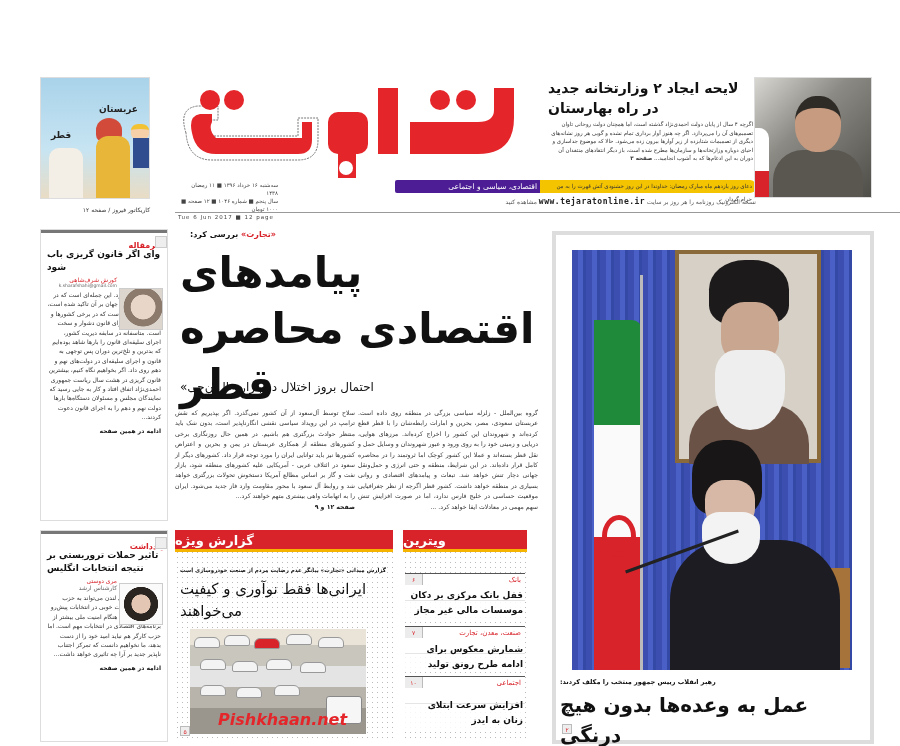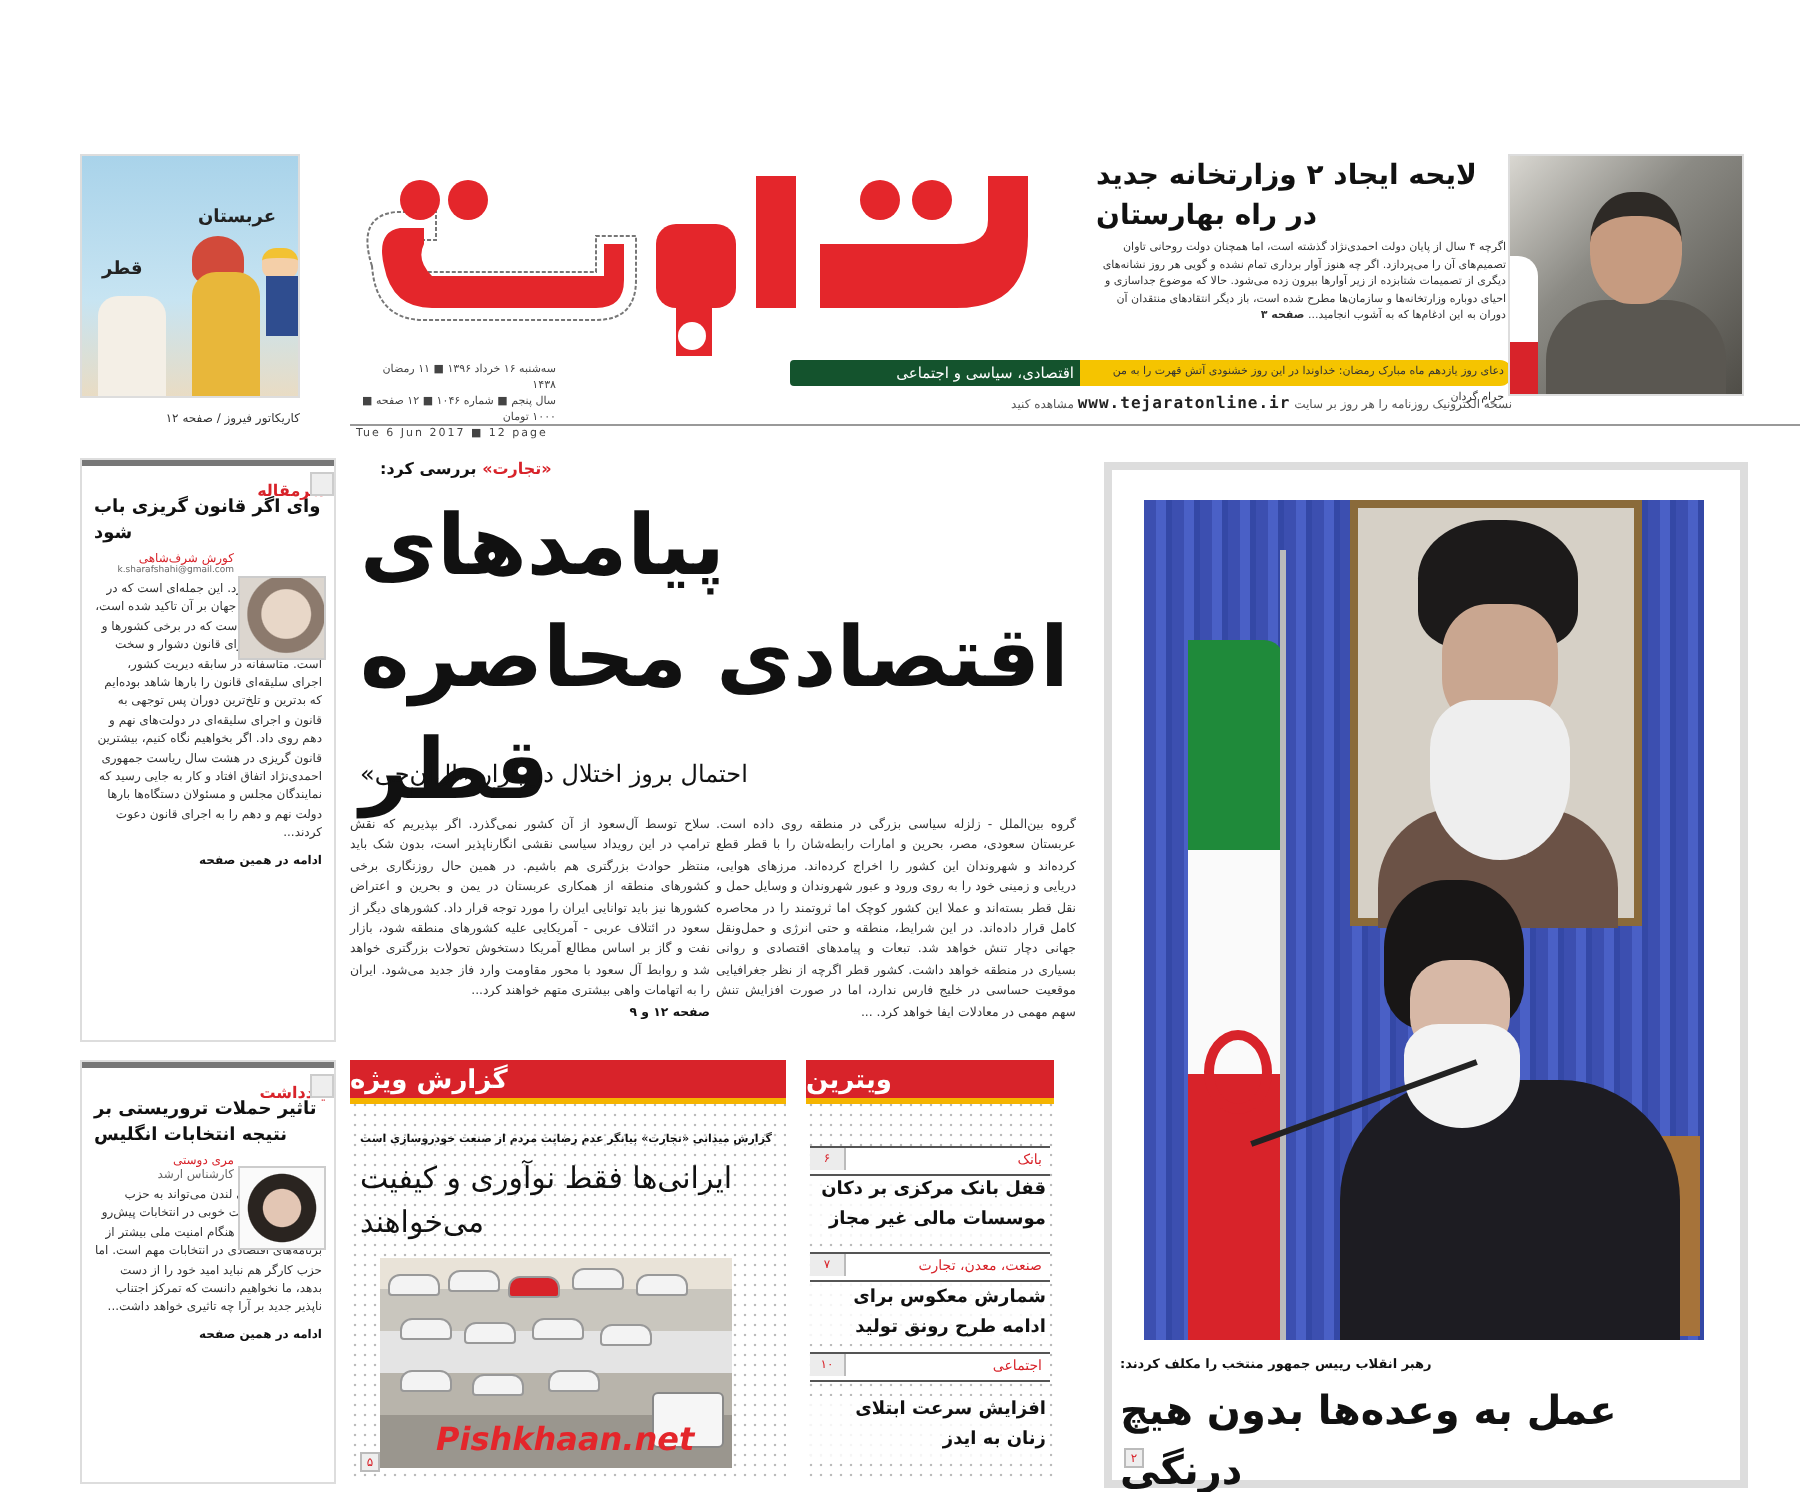--- a/index.html
+++ b/index.html
@@ -15,21 +15,21 @@
   .cartoon .fig1 { position: absolute; left: 55px; top: 58px; width: 34px; height: 64px; background: #e8b73a; border-radius: 12px 12px 0 0; }
   .cartoon .head1 { position: absolute; left: 55px; top: 40px; width: 26px; height: 24px; background: #d24a3a; border-radius: 50% 50% 30% 30%; }
   .cartoon .fig2 { position: absolute; left: 8px; top: 70px; width: 34px; height: 52px; background: #f4efe6; border-radius: 10px 10px 0 0; }
   .cartoon .fig3 { position: absolute; left: 92px; top: 60px; width: 18px; height: 30px; background: #2f4d8f; }
   .cartoon .head3 { position: absolute; left: 90px; top: 46px; width: 18px; height: 16px; background: #f4cfa8; border-top: 5px solid #f2c233; border-radius: 40%; }
   .cartoon-caption { left: 40px; top: 206px; width: 110px; font-size: 6px; color: #333; }
 
   
   .logo { left: 178px; top: 78px; width: 345px; height: 100px; }
   .pubinfo { left: 178px; top: 181px; width: 100px; font-size: 5.5px; line-height: 8px; color: #444; }
-  .tagline { left: 395px; top: 180px; width: 148px; height: 13px; background: #14532d; color: #fff; font-size: 7.5px; line-height: 13px; padding: 0 6px; border-radius: 2px 0 0 2px; }
+  .tagline { left: 395px; top: 180px; width: 148px; height: 13px; background: #4c1d95; color: #fff; font-size: 7.5px; line-height: 13px; padding: 0 6px; border-radius: 2px 0 0 2px; }
   .tagline-ext { left: 540px; top: 180px; width: 216px; height: 13px; background: #f5c400; font-size: 5.5px; line-height: 13px; padding: 0 4px; color: #333; border-radius: 0 6px 6px 0; }
   .website { left: 380px; top: 197px; width: 376px; font-size: 6px; color: #555; }
   .website b { color: #222; font-size: 8px; letter-spacing: 0.5px; font-family: "DejaVu Sans Mono", monospace; }
   .top-rule { left: 175px; top: 212px; width: 725px; height: 1px; background: #999; }
 
   
   .teaser-title { left: 548px; top: 78px; width: 202px; font-weight: bold; font-size: 14px; line-height: 20px; }
   .teaser-body { left: 548px; top: 120px; width: 205px; font-size: 5.5px; line-height: 8.5px; color: #333; }
   .teaser-photo { left: 754px; top: 77px; width: 118px; height: 121px; background: linear-gradient(135deg, #d9d7d1, #8b8a84 40%, #4f4d47); border: 1px solid #ddd; overflow: hidden; }
   .teaser-photo .face { position: absolute; left: 40px; top: 18px; width: 46px; height: 56px; background: #c69b80; border-radius: 45%; border-top: 12px solid #2e2a26; }
@@ -62,21 +62,21 @@
   .special-title { left: 180px; top: 578px; width: 208px; font-size: 15px; line-height: 22px; font-weight: normal; }
   .special-photo { left: 190px; top: 629px; width: 176px; height: 105px; background: linear-gradient(#e9e3d8 0 15%, #c9c6be 15% 35%, #e4e4e4 35% 55%, #b8b4ab 55% 75%, #9a968e 75%); overflow: hidden; }
   .car { position: absolute; width: 26px; height: 11px; border-radius: 6px 6px 2px 2px; background: #f3f3f3; border: 1px solid #999; }
   .truck { position: absolute; right: 4px; bottom: 10px; width: 36px; height: 28px; background: #f6f6f6; border: 1px solid #888; border-radius: 3px; }
   .watermark { position: absolute; left: 218px; top: 710px; font-size: 16px; font-weight: bold; color: #e4262b; font-style: italic; }
   .page-box { position: absolute; width: 10px; height: 10px; border: 1px solid #bbb; background: #eee; font-size: 6px; line-height: 9px; text-align: center; color: #d8232a; }
 
   
   .vitrin-wrap { left: 403px; top: 530px; width: 124px; height: 211px; background-image: radial-gradient(#bbb 0.7px, transparent 0.8px); background-size: 5px 5px; }
   .vitrin-head { left: 403px; top: 530px; width: 124px; height: 22px; background: #d8232a; color: #fff; font-size: 13px; font-weight: bold; line-height: 22px; border-bottom: 3px solid #f5b400; }
-  .vitrin-sec { position: absolute; left: 405px; width: 120px; height: 15px; border-top: 1px solid #555; border-bottom: 1px solid #555; background: #fff; font-size: 7px; color: #d8232a; line-height: 12px; padding-right: 4px; }
+  .vitrin-sec { position: absolute; left: 405px; width: 120px; height: 28px; border-top: 1px solid #555; border-bottom: 1px solid #555; background: #fff; font-size: 7px; color: #d8232a; line-height: 12px; padding-right: 4px; }
   .vitrin-sec .num { position: absolute; left: 0; top: 0; width: 18px; height: 11px; background: #ececec; border-right: 1px solid #bbb; color: #d8232a; text-align: center; font-size: 6px; }
   .vitrin-item { position: absolute; left: 405px; width: 120px; font-size: 9px; line-height: 15px; font-weight: bold; background: rgba(255,255,255,0.85); padding-right: 2px; }
 
   
   .leader-frame { left: 552px; top: 231px; width: 322px; height: 513px; background: #fff; border: 4px solid #ddd; }
   .leader-photo { left: 572px; top: 250px; width: 280px; height: 420px; background: repeating-linear-gradient(90deg, #3c4fb0 0 6px, #4a60c6 6px 11px, #3448a6 11px 14px); overflow: hidden; }
   .portrait { position: absolute; left: 103px; top: 0; width: 146px; height: 213px; background: #d6d0c6; border: 4px solid #8a6a3a; }
   .portrait .turban { position: absolute; left: 30px; top: 6px; width: 80px; height: 65px; background: #1c1a1a; border-radius: 45% 45% 30% 30%; }
   .portrait .face { position: absolute; left: 42px; top: 48px; width: 58px; height: 62px; background: #c9a690; border-radius: 40%; }
   .portrait .beard { position: absolute; left: 36px; top: 96px; width: 70px; height: 80px; background: #eee; border-radius: 30% 30% 50% 50%; }

